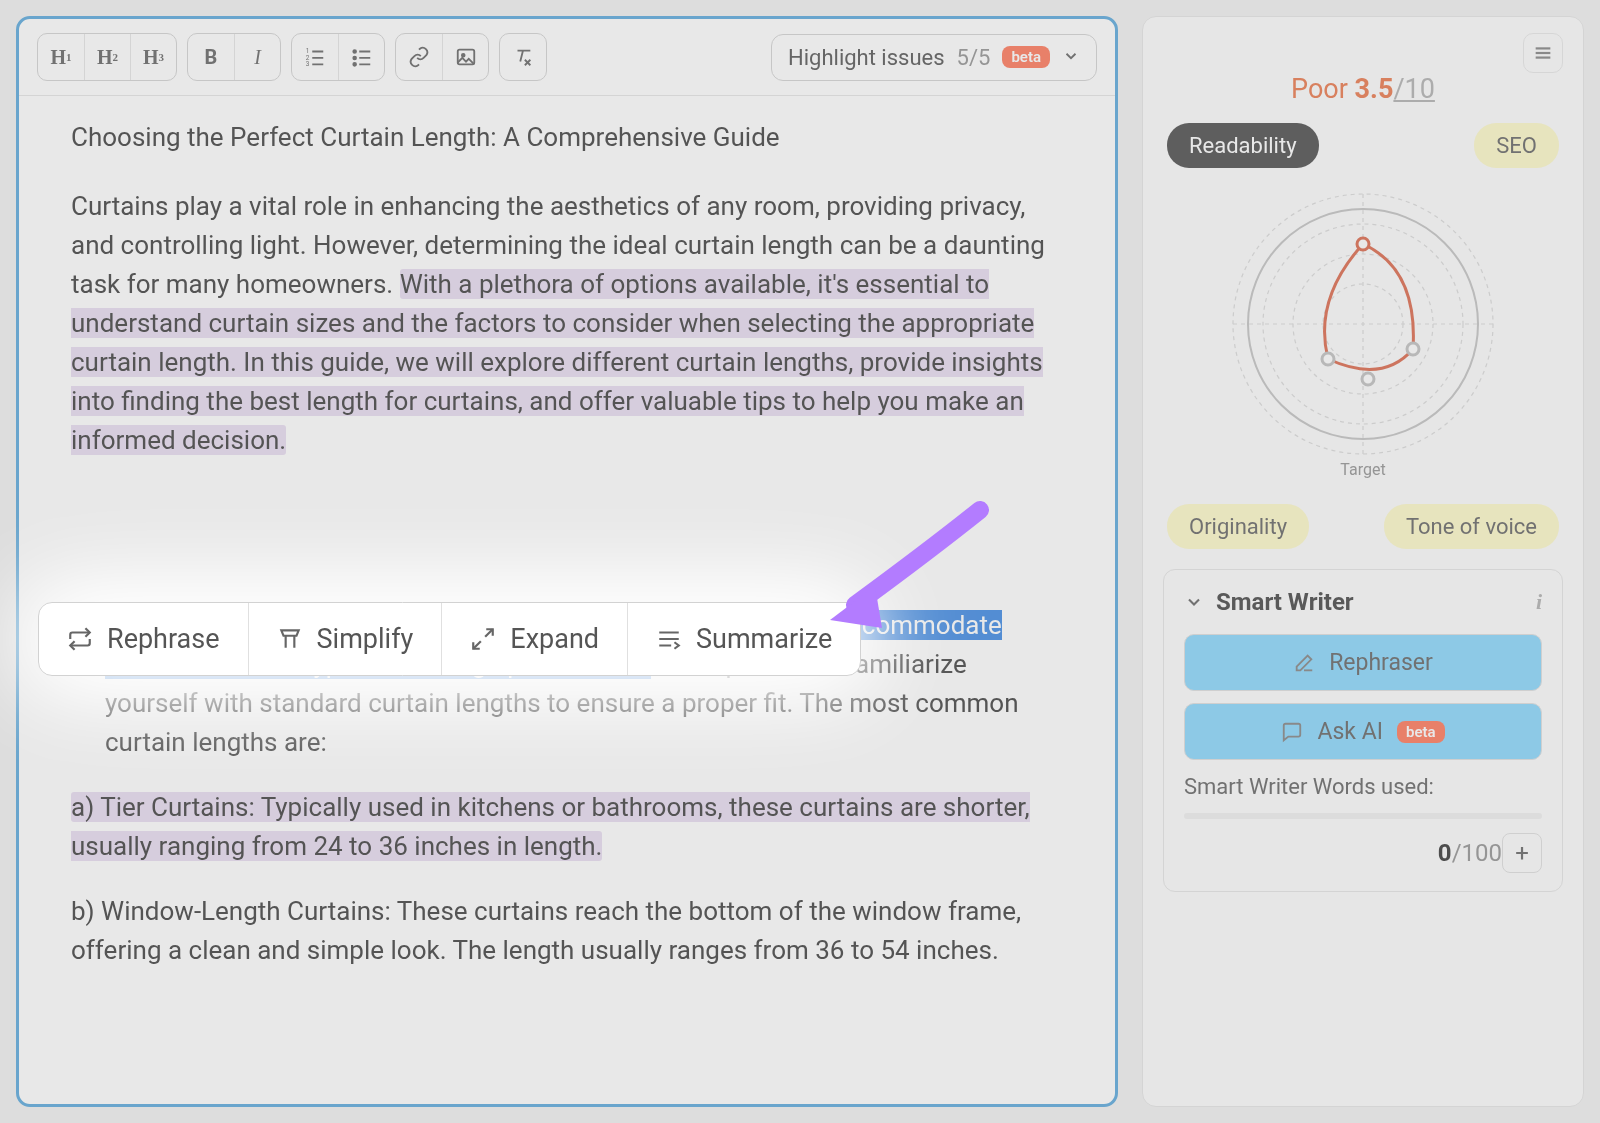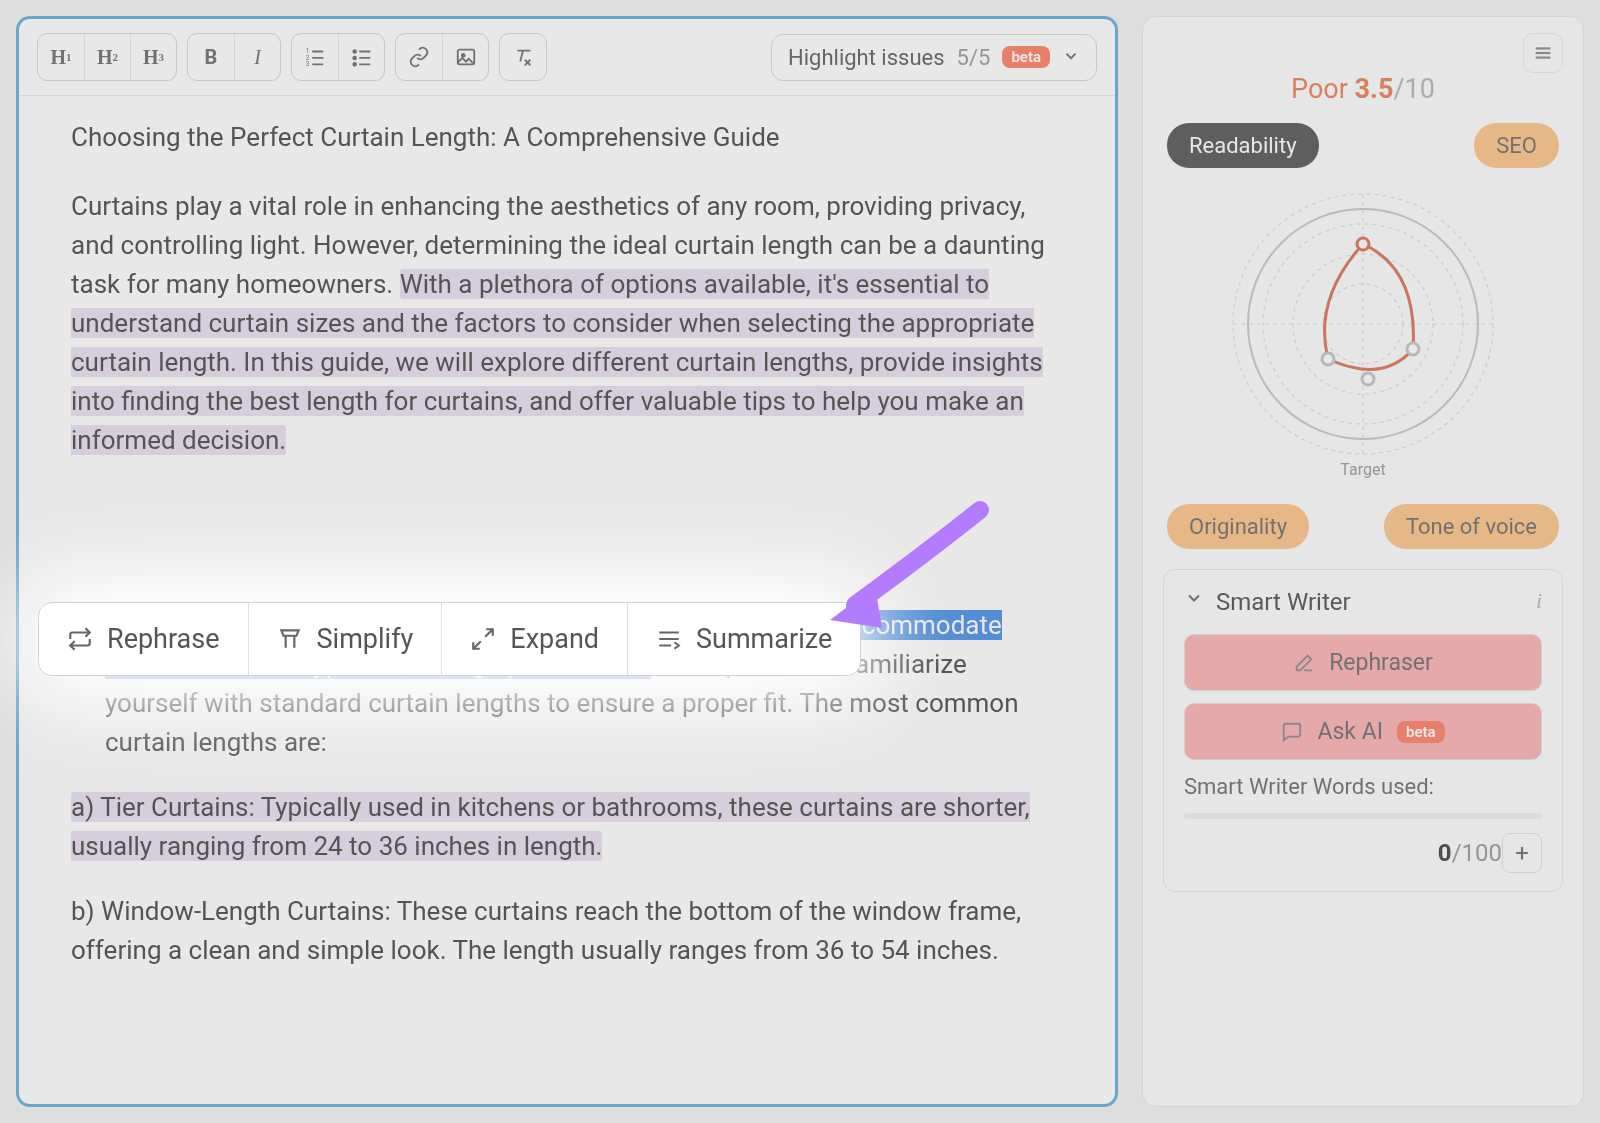--- a/index.html
+++ b/index.html
@@ -150,48 +150,48 @@
     border: 1px solid #e6e6e6; border-radius: 10px;
     cursor:pointer;
   }
   .score-line {
     text-align: center;
     font-size: 27px;
     margin: 40px 0 18px;
   }
   .score-lbl { color: #e86a3a; text-align: center; }
   .score-val { color: #e86a3a; font-weight: 700; }
-  .score-max { color: #aaa; }
+  .score-max { color: #aaa; text-decoration: underline; }
 
   .pill-row { display: flex; justify-content: space-between; padding: 0 4px; margin-bottom: 6px;}
   .pill {
-    background: #fdba74;
+    background: #fef9c3;
     color: #555;
     padding: 10px 22px;
     border-radius: 22px;
     font-size: 22px;
   }
   .pill.active { background: #3a3a3a; color: #fff; }
 
   .radar-wrap { position: relative; height: 330px; display:flex; align-items:flex-start; justify-content:center;}
   .target-lbl { position: absolute; top: 286px; left: 50%; transform: translateX(-50%); font-size: 16px; color: #888; }
 
   .panel {
     border: 1px solid #e3e3e3;
     border-radius: 12px;
     padding: 18px 20px;
     margin-top: 14px;
   }
-  .panel-head { display:flex; gap: 12px; font-size: 24px; font-weight: 400; color: #333; margin-bottom: 18px;}
+  .panel-head { display:flex; align-items:center; gap: 12px; font-size: 24px; font-weight: 700; color: #333; margin-bottom: 18px;}
   .panel-head .spacer{flex:1;}
   .info-i { font-family: Georgia, serif; font-style: italic; color: #aaa; font-size: 22px;}
   .sw-btn {
     display:flex; align-items:center; justify-content:center; gap:14px;
     border: 1px solid #dcdcdc;
-    background: #fca5a5;
+    background: #7dd3fc;
     border-radius: 10px;
     width: 100%;
     padding: 14px;
     font-size: 23px;
     color: #555;
     margin-bottom: 12px;
     cursor:pointer;
   }
   .sw-beta {
     background: #ff6b4a; color:#fff; font-size:15px; font-weight:600;

